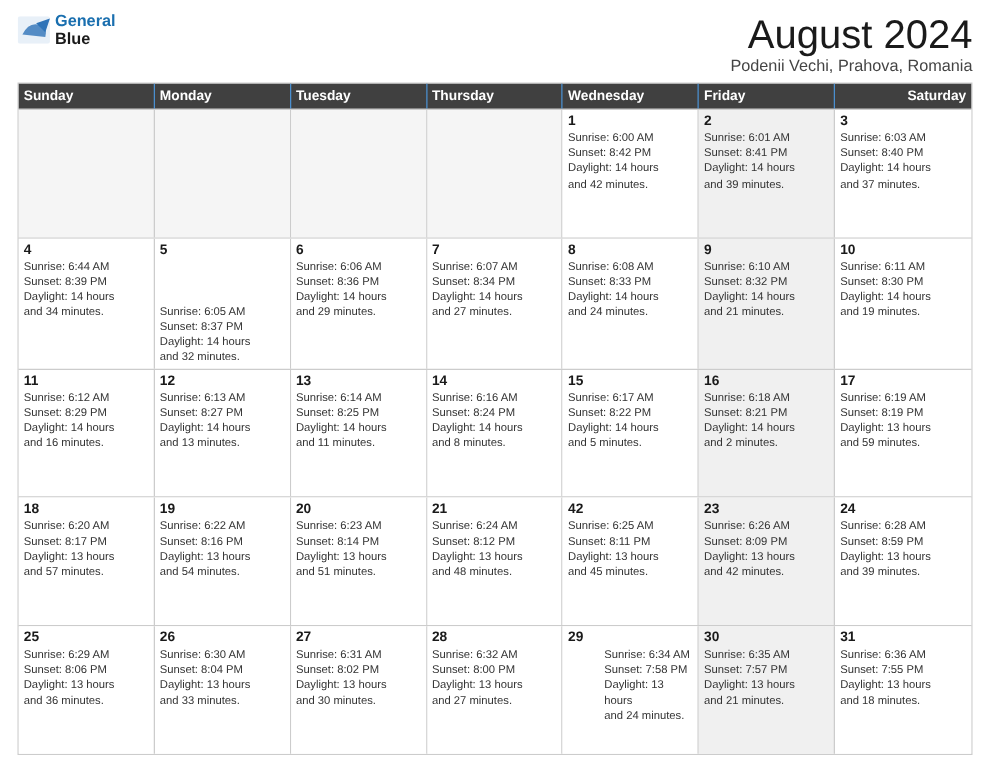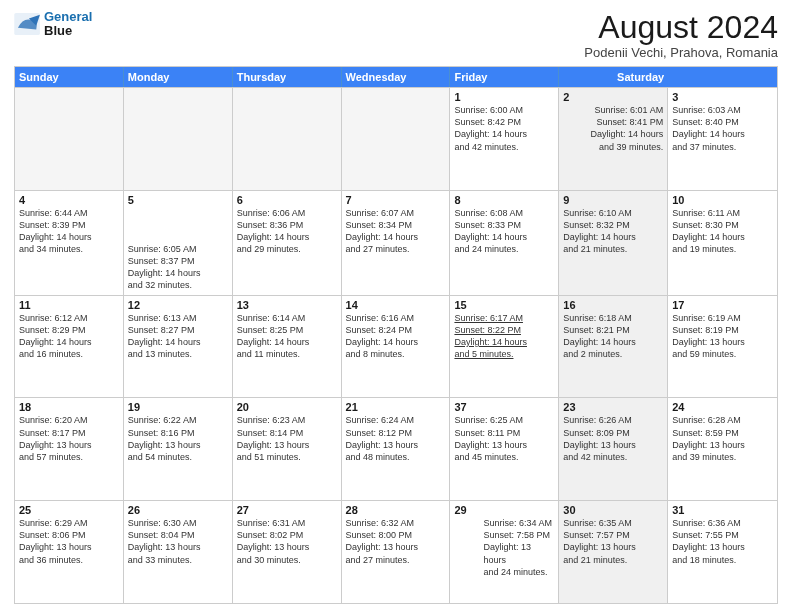--- a/index.html
+++ b/index.html
@@ -54,21 +54,21 @@
     }
     .calendar {
       flex: 1;
       display: flex;
       flex-direction: column;
       border: 1px solid #ccc;
     }
     .cal-header-row {
       display: grid;
       grid-template-columns: repeat(7, 1fr);
-      background: #3b82f6;
+      background: #404040;
     }
     .cal-header-cell {
       color: #fff;
       font-size: 11px;
       font-weight: bold;
       padding: 4px 4px;
       text-align: left;
       border-right: 1px solid #4a8fd0;
     }
     .cal-header-cell:last-child { border-right: none; text-align: right; }
@@ -126,41 +126,42 @@
     <div class="title-block">
       <div class="main-title">August 2024</div>
       <div class="subtitle">Podenii Vechi, Prahova, Romania</div>
     </div>
   </div>
 
   <div class="calendar">
     <div class="cal-header-row">
     <div class="cal-header-cell">Sunday</div>
         <div class="cal-header-cell">Monday</div>
+        <div class="cal-header-cell">Tuesday</div>
         <div class="cal-header-cell">Thursday</div>
         <div class="cal-header-cell">Wednesday</div>
         <div class="cal-header-cell">Friday</div>
         <div class="cal-header-cell">Saturday</div>
       </div>
     <div class="cal-body">
     <div class="cal-row">
           <div class="cal-cell empty"></div>
           <div class="cal-cell empty"></div>
           <div class="cal-cell empty"></div>
           <div class="cal-cell empty"></div>
           <div class="cal-cell">
             <div class="day-num">1</div>
             <div class="day-info" style="white-space: pre-line;">Sunrise: 6:00 AM
 Sunset: 8:42 PM
 Daylight: 14 hours
 and 42 minutes.</div>
           </div>
           <div class="cal-cell shaded">
             <div class="day-num">2</div>
-            <div class="day-info" style="white-space: pre-line; text-align: right;">Sunrise: 6:01 AM
+            <div class="day-info" style="white-space: pre-line;">Sunrise: 6:01 AM
 Sunset: 8:41 PM
 Daylight: 14 hours
 and 39 minutes.</div>
           </div>
           <div class="cal-cell">
             <div class="day-num">3</div>
             <div class="day-info" style="white-space: pre-line;">Sunrise: 6:03 AM
 Sunset: 8:40 PM
 Daylight: 14 hours
 and 37 minutes.</div>
@@ -241,21 +242,21 @@
           </div>
           <div class="cal-cell">
             <div class="day-num">14</div>
             <div class="day-info" style="white-space: pre-line;">Sunrise: 6:16 AM
 Sunset: 8:24 PM
 Daylight: 14 hours
 and 8 minutes.</div>
           </div>
           <div class="cal-cell">
             <div class="day-num">15</div>
-            <div class="day-info" style="white-space: pre-line; text-decoration: underline;">Sunrise: 6:17 AM
+            <div class="day-info" style="white-space: pre-line;">Sunrise: 6:17 AM
 Sunset: 8:22 PM
 Daylight: 14 hours
 and 5 minutes.</div>
           </div>
           <div class="cal-cell shaded">
             <div class="day-num">16</div>
             <div class="day-info" style="white-space: pre-line;">Sunrise: 6:18 AM
 Sunset: 8:21 PM
 Daylight: 14 hours
 and 2 minutes.</div>
@@ -291,21 +292,21 @@
 and 51 minutes.</div>
           </div>
           <div class="cal-cell">
             <div class="day-num">21</div>
             <div class="day-info" style="white-space: pre-line;">Sunrise: 6:24 AM
 Sunset: 8:12 PM
 Daylight: 13 hours
 and 48 minutes.</div>
           </div>
           <div class="cal-cell">
-            <div class="day-num">37</div>
+            <div class="day-num">42</div>
             <div class="day-info" style="white-space: pre-line;">Sunrise: 6:25 AM
 Sunset: 8:11 PM
 Daylight: 13 hours
 and 45 minutes.</div>
           </div>
           <div class="cal-cell shaded">
             <div class="day-num">23</div>
             <div class="day-info" style="white-space: pre-line;">Sunrise: 6:26 AM
 Sunset: 8:09 PM
 Daylight: 13 hours

